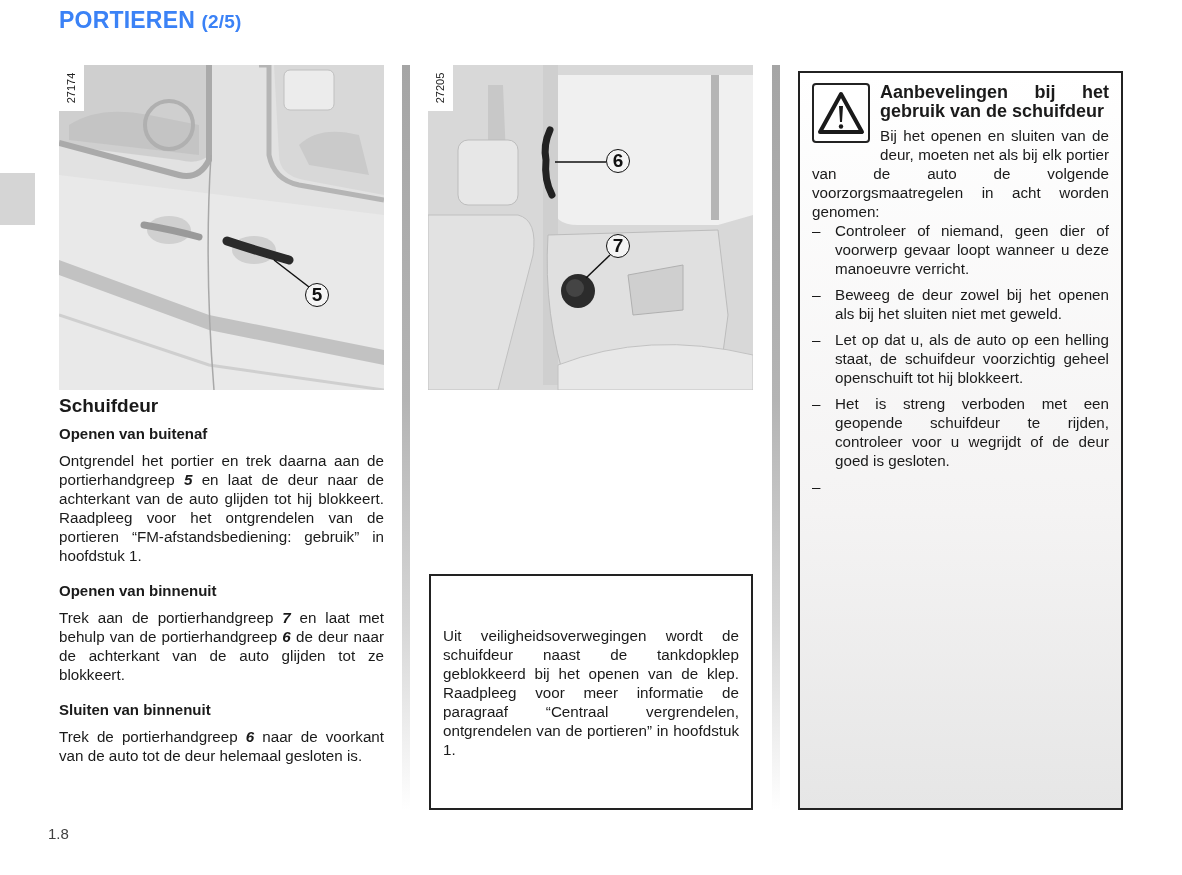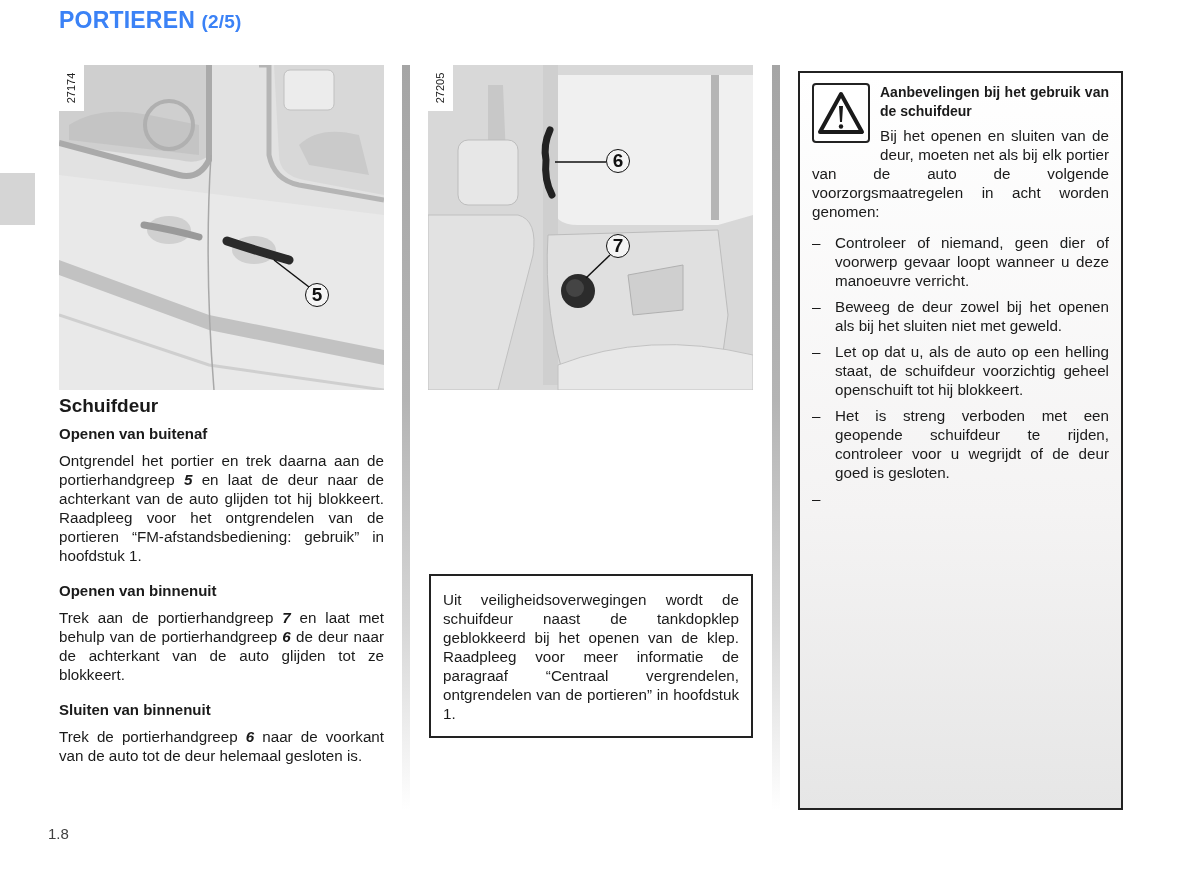--- a/index.html
+++ b/index.html
@@ -26,30 +26,30 @@
 
   .callout { position: absolute; width: 24px; height: 24px; border: 1.5px solid #111; border-radius: 50%;
     background: #f4f4f4; font-size: 19px; font-weight: bold; display: flex; align-items: center; justify-content: center; color: #111; }
 
   .col-left { position: absolute; left: 59px; top: 395px; width: 325px; }
   .section-title { font-size: 19px; font-weight: bold; margin-bottom: 8px; }
   .sub-heading { font-size: 15px; font-weight: bold; margin-bottom: 9px; }
   .para { font-size: 15.2px; line-height: 19px; text-align: justify; margin-bottom: 17px; }
   .para b { font-style: italic; font-weight: bold; }
 
-  .note-box { position: absolute; left: 429px; top: 574px; width: 324px; height: 164px; border: 2px solid #222;
+  .note-box { position: absolute; left: 429px; top: 574px; width: 324px; height: 236px; border: 2px solid #222;
     display: flex; align-items: center; padding: 0 12px; }
   .note-box p { font-size: 15.2px; line-height: 19px; text-align: justify; }
 
   .warn-box { position: absolute; left: 798px; top: 71px; width: 325px; height: 739px; border: 2px solid #222;
     background: linear-gradient(to bottom, #ffffff 0%, #f4f3f3 60%, #e6e6e6 100%); padding: 10px 12px 0 12px; }
   .warn-icon { float: left; width: 58px; height: 60px; border: 2px solid #222; border-radius: 4px;
     margin: 0 10px 4px 0; background: #fff; display: flex; align-items: center; justify-content: center; }
-  .warn-heading { font-size: 14px; font-weight: bold; line-height: 19px; text-align: justify; margin-bottom: 5px; }
-  .warn-intro { font-size: 15.2px; line-height: 19px; text-align: justify; margin-bottom: 12px; }
+  .warn-heading { font-size: 18px; font-weight: bold; line-height: 19px; text-align: justify; margin-bottom: 5px; }
+  .warn-intro { font-size: 15.2px; line-height: 19px; text-align: justify; margin-bottom: 0; }
   .warn-list { list-style: none; }
   .warn-list li { position: relative; padding-left: 23px; font-size: 15.2px; line-height: 19px; text-align: justify; margin-bottom: 7px; }
   .warn-list li .dash { position: absolute; left: 0; top: 0; }
 
   .page-number { position: absolute; left: 48px; top: 825px; font-size: 15px; color: #404040; }
 </style>
 </head>
 <body>
 
 <h1 class="page-title">

